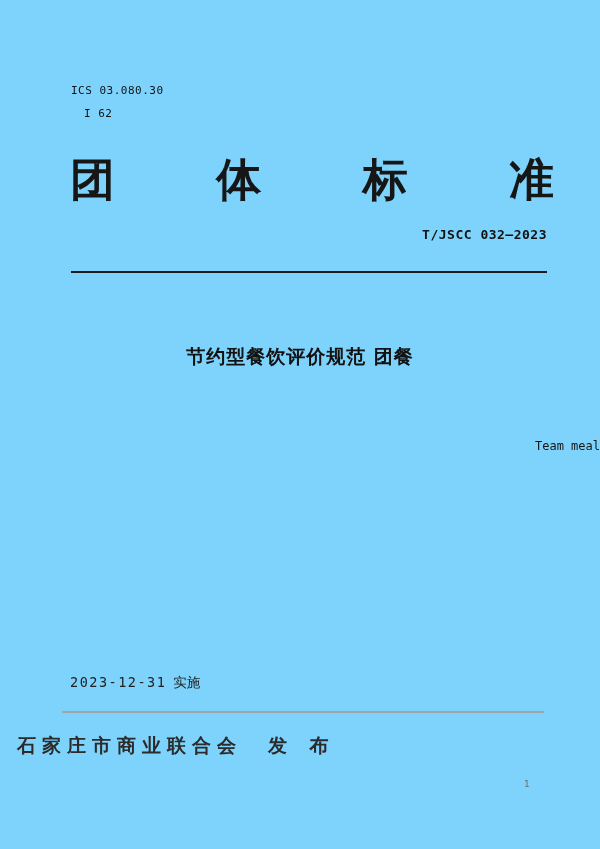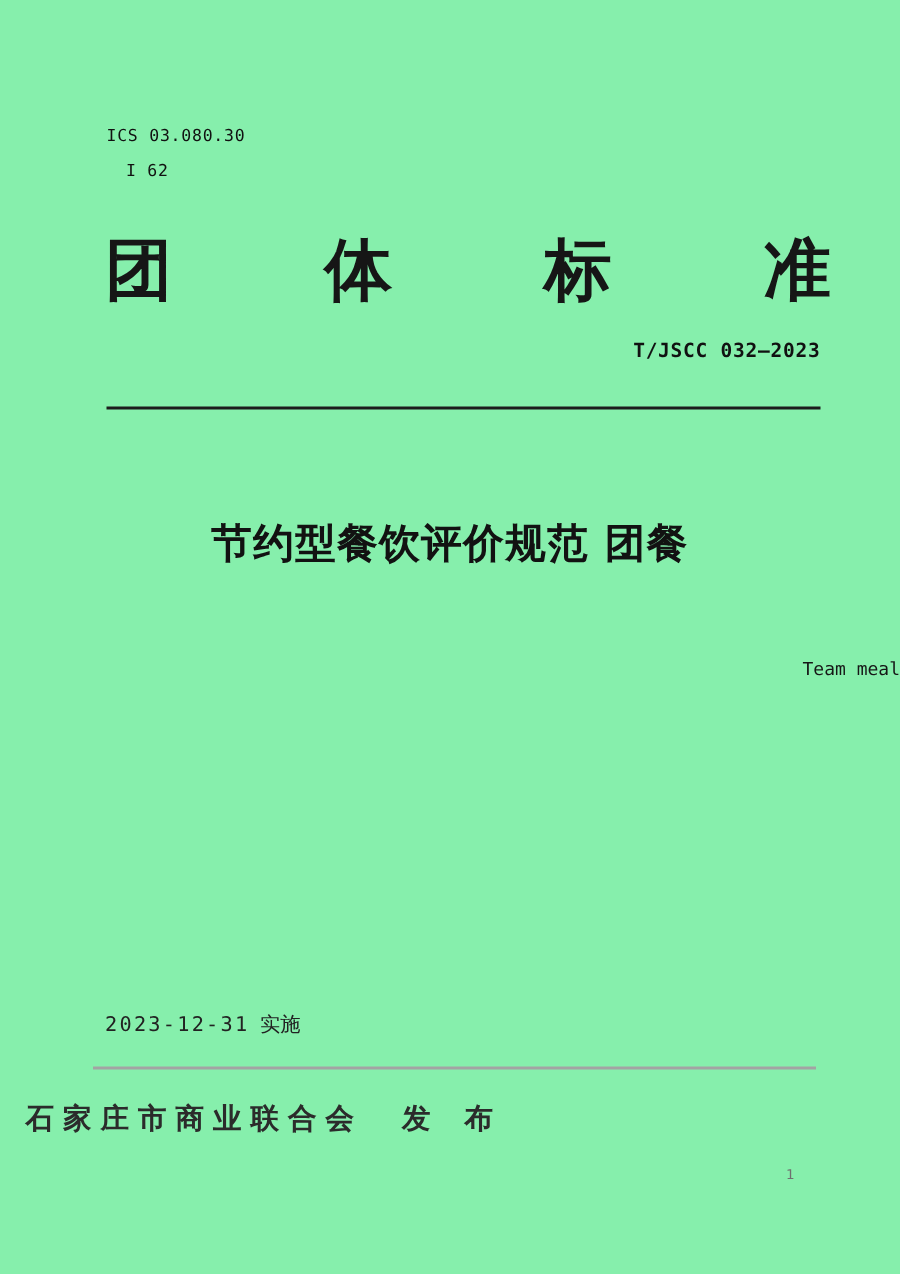--- a/index.html
+++ b/index.html
@@ -8,21 +8,21 @@
     width: 600px;
     height: 849px;
     position: relative;
     font-family: "DejaVu Sans", "Liberation Sans", sans-serif;
     color: #1a1a1a;
     overflow: hidden;
   }
   .page {
     position: absolute;
     inset: 0;
-    background: #86efac;
+    background: #7dd3fc;
   }
   .mono { font-family: "DejaVu Sans Mono", "Liberation Mono", monospace; }
 
   .ics-line {
     position: absolute;
     top: 84px; left: 71px;
     font-size: 11px;
     letter-spacing: 0.5px;
     color: #111;
   }
@@ -62,21 +62,21 @@
     top: 271px; left: 71px;
     width: 476px; height: 0;
     border-top: 2px solid #1c1c1c;
   }
 
   .doc-title-cn {
     position: absolute;
     top: 344px; left: 0;
     width: 100%;
     text-align: center;
-    font-size: 27px;
+    font-size: 19px;
     font-weight: 700;
     letter-spacing: 1px;
     color: #121212;
   }
 
   .doc-title-en {
     position: absolute;
     top: 399px; left: 0;
     width: 100%;
     text-align: center;

